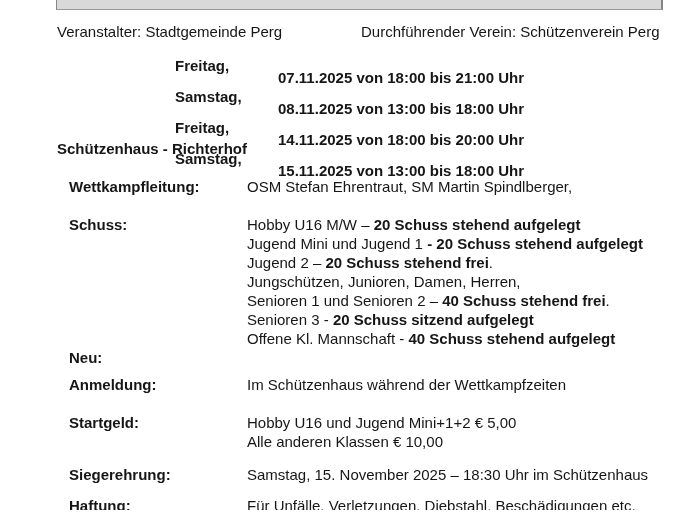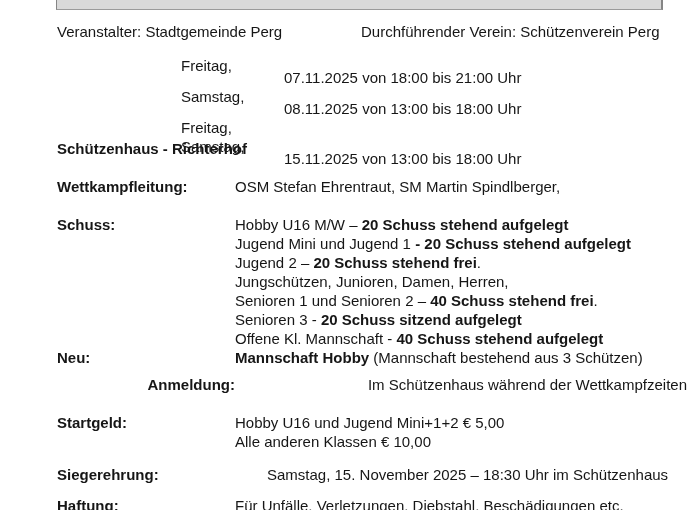--- a/index.html
+++ b/index.html
@@ -19,42 +19,42 @@
     border: 1px solid #858585;
     border-right-width: 2px;
     border-bottom-color: #9a9a9a;
     box-sizing: border-box;
   }
 
   .organizer { position: absolute; left: 0; top: 22px; width: 700px; height: 19px; }
   .organizer-left  { position: absolute; left: 57px;  white-space: nowrap; }
   .organizer-right { position: absolute; left: 361px; white-space: nowrap; }
 
-  .schedule { position: absolute; left: 181px; top: 56px; font-weight: normal; }
+  .schedule { position: absolute; left: 175px; top: 56px; font-weight: bold; }
   .schedule-row { display: flex; }
   .schedule-day { width: 103px; flex-shrink: 0; }
   .schedule-time { white-space: nowrap; margin-top: 12px; }
 
   .venue {
     position: absolute; left: 57px; top: 139px; width: 606px;
     text-align: left; font-weight: bold;
   }
 
   .sections { position: absolute; left: 57px; top: 177px; width: 630px; }
-  .section { display: flex; margin-top: 19px; }
+  .section { display: flex; margin-top: 19px; margin-left: 12px; }
   .section:first-child { margin-top: 0; }
   .section-label { width: 178px; flex-shrink: 0; font-weight: bold; }
   .section-lines { flex: 1; }
   .section-line { white-space: nowrap; }
   .section-line b { font-weight: bold; }
 
   .section[data-rowkey="neu"]          { margin-top: 0; }
-  .section[data-rowkey="anmeldung"]    { margin-top: 8px; text-align: right; }
+  .section[data-rowkey="anmeldung"]    { margin-top: 8px; }
   .section[data-rowkey="startgeld"]    { margin-top: 19px; }
-  .section[data-rowkey="siegerehrung"] { margin-top: 14px; gap: 32px; }
+  .section[data-rowkey="siegerehrung"] { margin-top: 14px; }
   .section[data-rowkey="haftung"]      { margin-top: 12px; }
 </style>
 </head>
 <body>
 
 <div class="page">
 
   <div class="header-box"></div>
 
   <div class="organizer">
@@ -66,20 +66,21 @@
       <div class="schedule-row">
         <span class="schedule-day">Freitag,</span>
         <span class="schedule-time">07.11.2025 von 18:00 bis 21:00 Uhr</span>
       </div>
       <div class="schedule-row">
         <span class="schedule-day">Samstag,</span>
         <span class="schedule-time">08.11.2025 von 13:00 bis 18:00 Uhr</span>
       </div>
       <div class="schedule-row">
         <span class="schedule-day">Freitag,</span>
+        <span class="schedule-time">14.11.2025 von 18:00 bis 20:00 Uhr</span>
       </div>
       <div class="schedule-row">
         <span class="schedule-day">Samstag,</span>
         <span class="schedule-time">15.11.2025 von 13:00 bis 18:00 Uhr</span>
       </div>
     </div>
 
   <div class="venue">Schützenhaus - Richterhof</div>
 
   <div class="sections">
@@ -96,23 +97,20 @@
           <div class="section-line"><span>Jugend Mini und Jugend 1 </span><b>- 20 Schuss stehend aufgelegt</b></div>
           <div class="section-line"><span>Jugend 2 – </span><b>20 Schuss stehend frei</b><span>.</span></div>
           <div class="section-line"><span>Jungschützen, Junioren, Damen, Herren,</span></div>
           <div class="section-line"><span>Senioren 1 und Senioren 2 – </span><b>40 Schuss stehend frei</b><span>.</span></div>
           <div class="section-line"><span>Senioren 3 - </span><b>20 Schuss sitzend aufgelegt</b></div>
           <div class="section-line"><span>Offene Kl. Mannschaft - </span><b>40 Schuss stehend aufgelegt</b></div>
         </div>
       </div>
       <div class="section" data-rowkey="neu">
         <div class="section-label">Neu:</div>
-        <div class="section-lines">
-          <div class="section-line"><b>Mannschaft Hobby</b><span> (Mannschaft bestehend aus 3 Schützen)</span></div>
-        </div>
       </div>
       <div class="section" data-rowkey="anmeldung">
         <div class="section-label">Anmeldung:</div>
         <div class="section-lines">
           <div class="section-line"><span>Im Schützenhaus während der Wettkampfzeiten</span></div>
         </div>
       </div>
       <div class="section" data-rowkey="startgeld">
         <div class="section-label">Startgeld:</div>
         <div class="section-lines">

